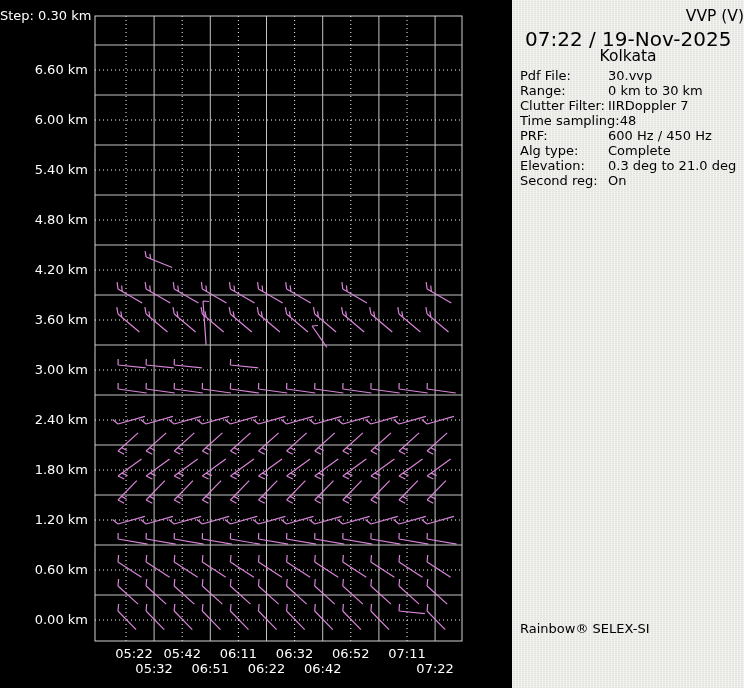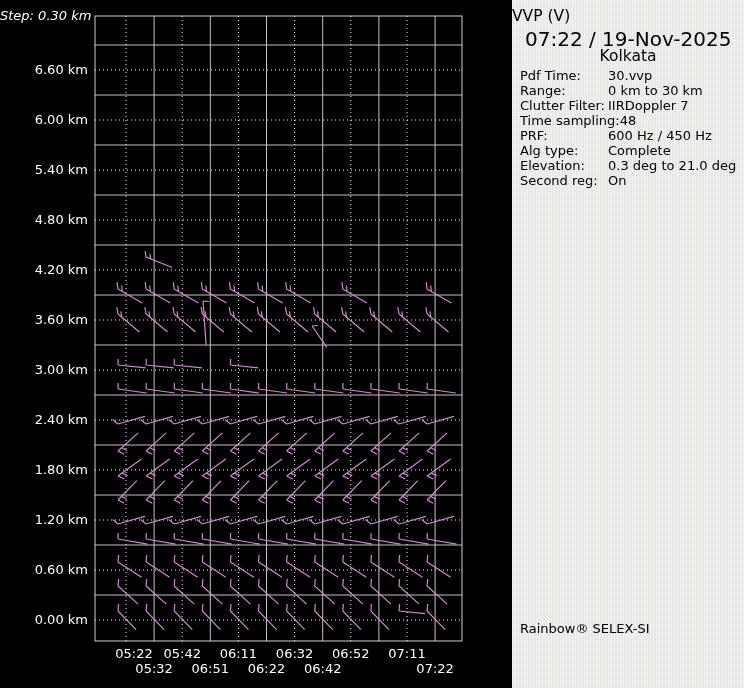--- a/index.html
+++ b/index.html
@@ -7,39 +7,39 @@
     position:relative;width:744px;height:688px;background:#000;
     font-family:"DejaVu Sans",sans-serif;overflow:hidden;
     -webkit-font-smoothing:antialiased;
   }
   .chart-title{
     position:absolute;left:95px;top:1px;width:367px;text-align:center;
     color:#fff;font-size:12.5px;
   }
   .step-label{
     position:absolute;left:0;top:8px;width:90px;text-align:right;
-    color:#fff;font-size:13px;white-space:nowrap;font-style:italic;
+    color:#fff;font-size:13px;white-space:nowrap;
   }
   .y-label{
     position:absolute;left:0;width:88px;text-align:right;
     color:#fff;font-size:13px;line-height:16px;white-space:nowrap;
   }
   .x-label{
     position:absolute;width:48px;text-align:center;
     color:#fff;font-size:13px;line-height:14px;white-space:nowrap;
   }
   #plot-svg{position:absolute;left:0;top:0;}
   .panel{
     position:absolute;left:512px;top:0;width:232px;height:688px;
     background-color:#ebebe8;color:#000;
     background-image:
       repeating-linear-gradient(90deg, rgba(255,255,255,0.45) 0 1px, rgba(0,0,0,0) 1px 3px),
       repeating-linear-gradient(0deg, rgba(219,219,214,0.4) 0 1px, rgba(0,0,0,0) 1px 2px);
   }
-  .panel-title{position:absolute;left:0;top:7px;width:100%;text-align:left;font-size:15.5px;}
+  .panel-title{position:absolute;left:0;top:7px;width:100%;text-align:right;font-size:15.5px;}
   .panel-datetime{position:absolute;left:13px;top:27px;width:100%;font-size:20px;white-space:nowrap;}
   .panel-site{position:absolute;left:0;top:47px;width:100%;text-align:center;font-size:15.5px;}
   .panel-fields{position:absolute;left:8px;top:68px;width:222px;}
   .field-row{display:flex;font-size:13px;line-height:15px;white-space:nowrap;}
   .field-label{min-width:88px;}
   .panel-footer{position:absolute;left:8px;top:621px;font-size:13px;white-space:nowrap;}
 </style>
 </head>
 <body>
 
@@ -263,21 +263,21 @@
       <div class="x-label" style="left: 354.9px; top: 702px; margin-left: 32px;">07:01</div>
       <div class="x-label" style="left: 411.1px; top: 662px;">07:22</div>
     </div>
 
   <div class="panel">
     <div class="panel-title">VVP (V)</div>
     <div class="panel-datetime">07:22 / 19-Nov-2025</div>
     <div class="panel-site">Kolkata</div>
     <div class="panel-fields" id="panel-fields">
         <div class="field-row">
-          <span class="field-label">Pdf Time:</span>
+          <span class="field-label">Pdf File:</span>
           <span class="field-value">30.vvp</span>
         </div>
         <div class="field-row">
           <span class="field-label">Range:</span>
           <span class="field-value">0 km to 30 km</span>
         </div>
         <div class="field-row">
           <span class="field-label">Clutter Filter:</span>
           <span class="field-value">IIRDoppler 7</span>
         </div>

